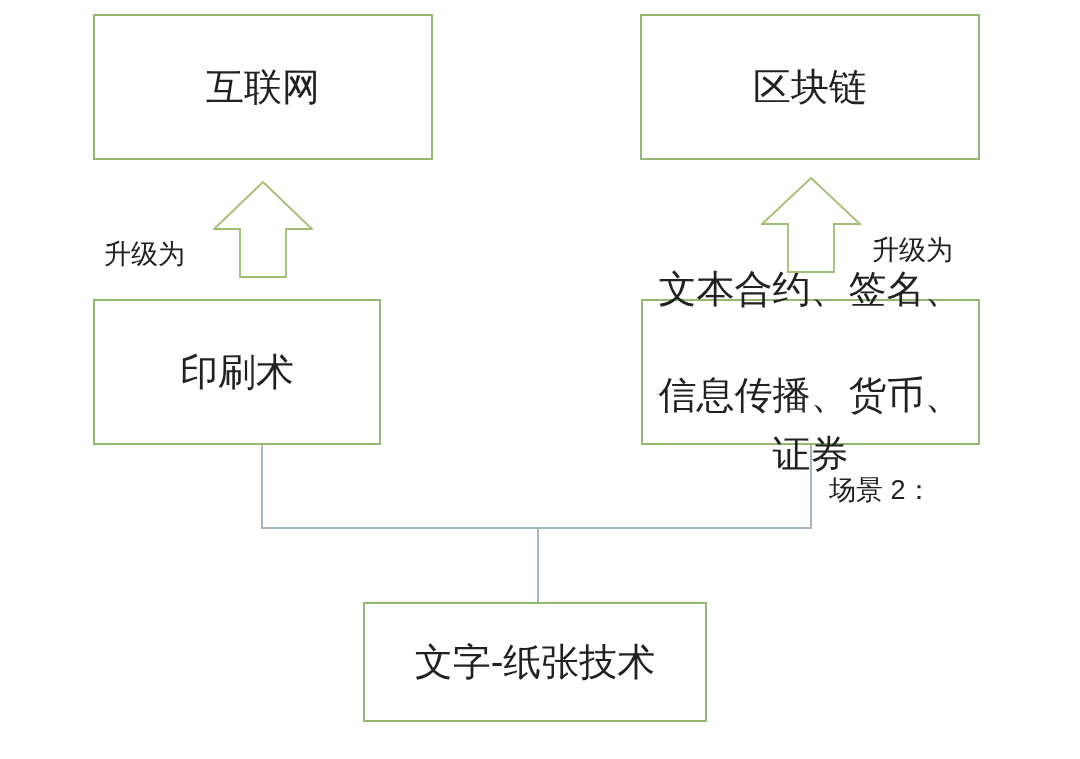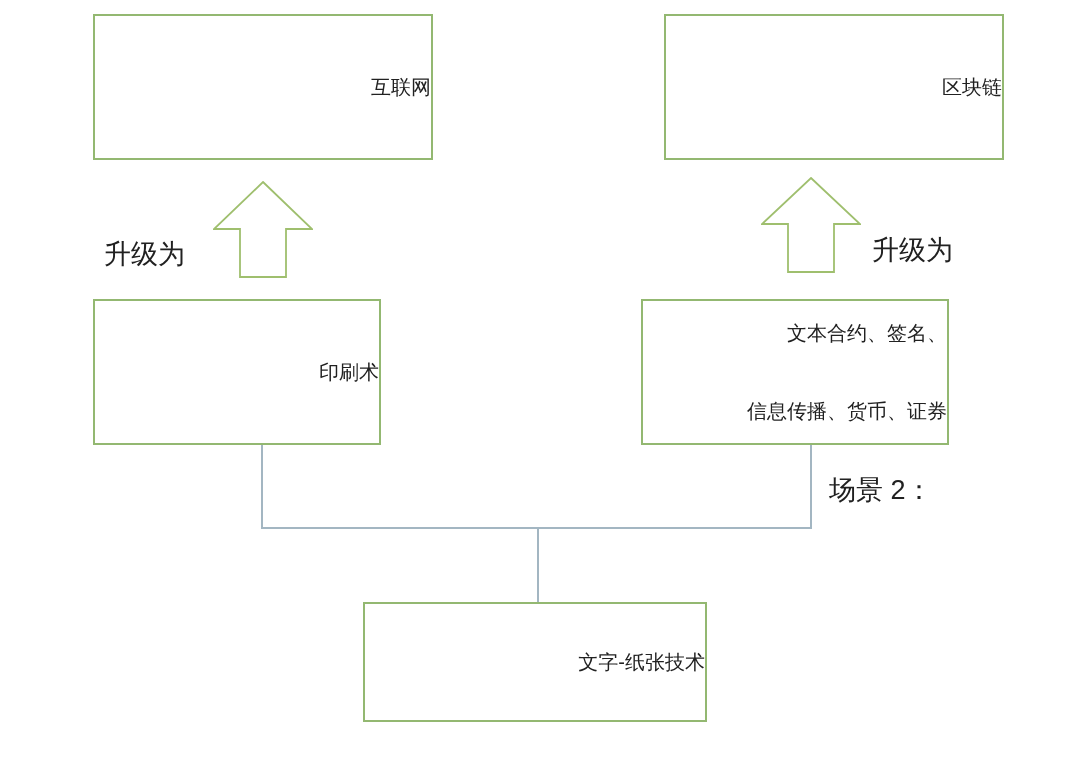--- a/index.html
+++ b/index.html
@@ -12,30 +12,30 @@
   *{margin:0;padding:0;box-sizing:border-box;}
   html,body{width:1080px;height:759px;background:var(--bg);overflow:hidden;}
   body{font-family:"Liberation Sans","DejaVu Sans",sans-serif;color:var(--text);}
   .canvas{position:relative;width:1080px;height:759px;background:var(--bg);}
   .dbox{
     position:absolute;
     border:2px solid var(--green);
     background:#ffffff;
     display:flex;
     flex-direction:column;
-    align-items:flex-end;
+    align-items:center;
     justify-content:center;
     text-align:center;
-    font-size:20px;
+    font-size:38px;
     line-height:1.55;
   }
   .box-internet{left:93px;top:14px;width:340px;height:146px;}
-  .box-blockchain{left:664px;top:14px;width:340px;height:146px;}
+  .box-blockchain{left:640px;top:14px;width:340px;height:146px;}
   .box-printing{left:93px;top:299px;width:288px;height:146px;}
-  .box-contracts{left:641px;top:299px;width:308px;height:146px;gap:47px;}
+  .box-contracts{left:641px;top:299px;width:339px;height:146px;gap:47px;}
   .box-paper{left:363px;top:602px;width:344px;height:120px;}
   .arrow-wrap{position:absolute;}
   .arrow-left{left:213px;top:181px;width:100px;height:97px;}
   .arrow-right{left:761px;top:177px;width:100px;height:96px;}
   .arrow-wrap svg{display:block;width:100%;height:100%;}
   .arrow-wrap polygon{fill:#ffffff;stroke:var(--arrow);stroke-width:1.8;stroke-linejoin:miter;}
   .side-label{
     position:absolute;
     font-size:27px;
     line-height:36px;

